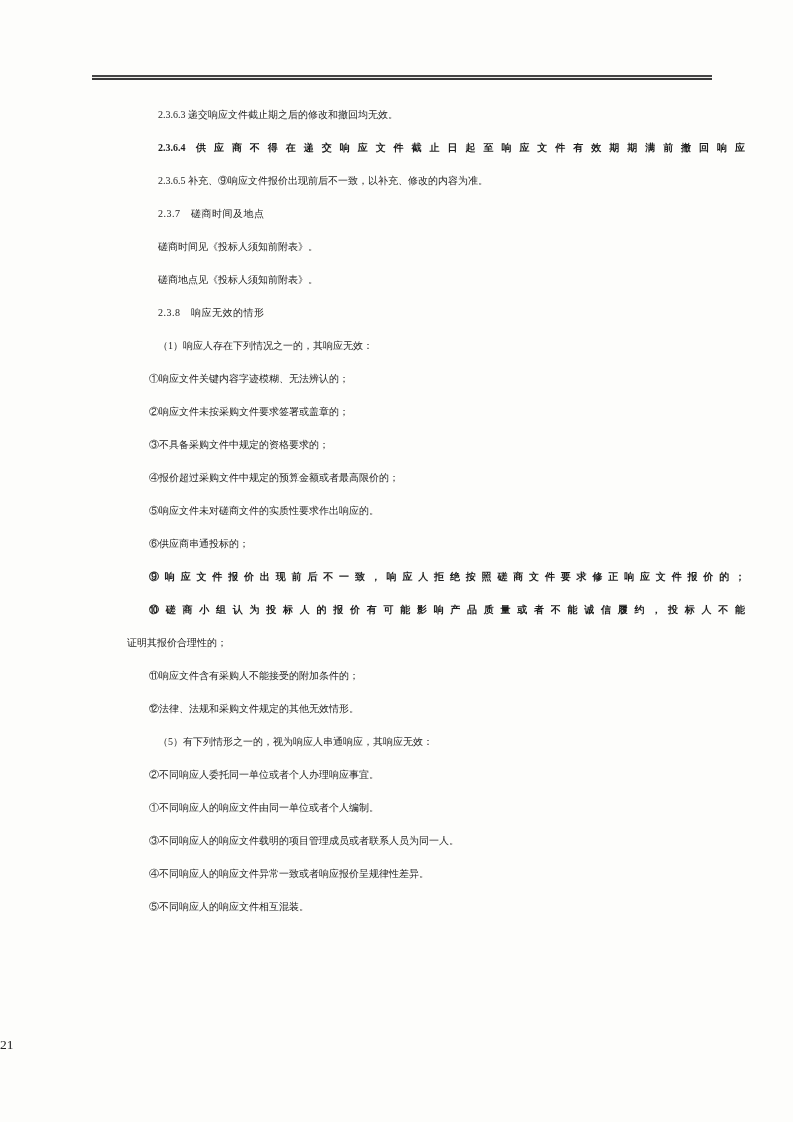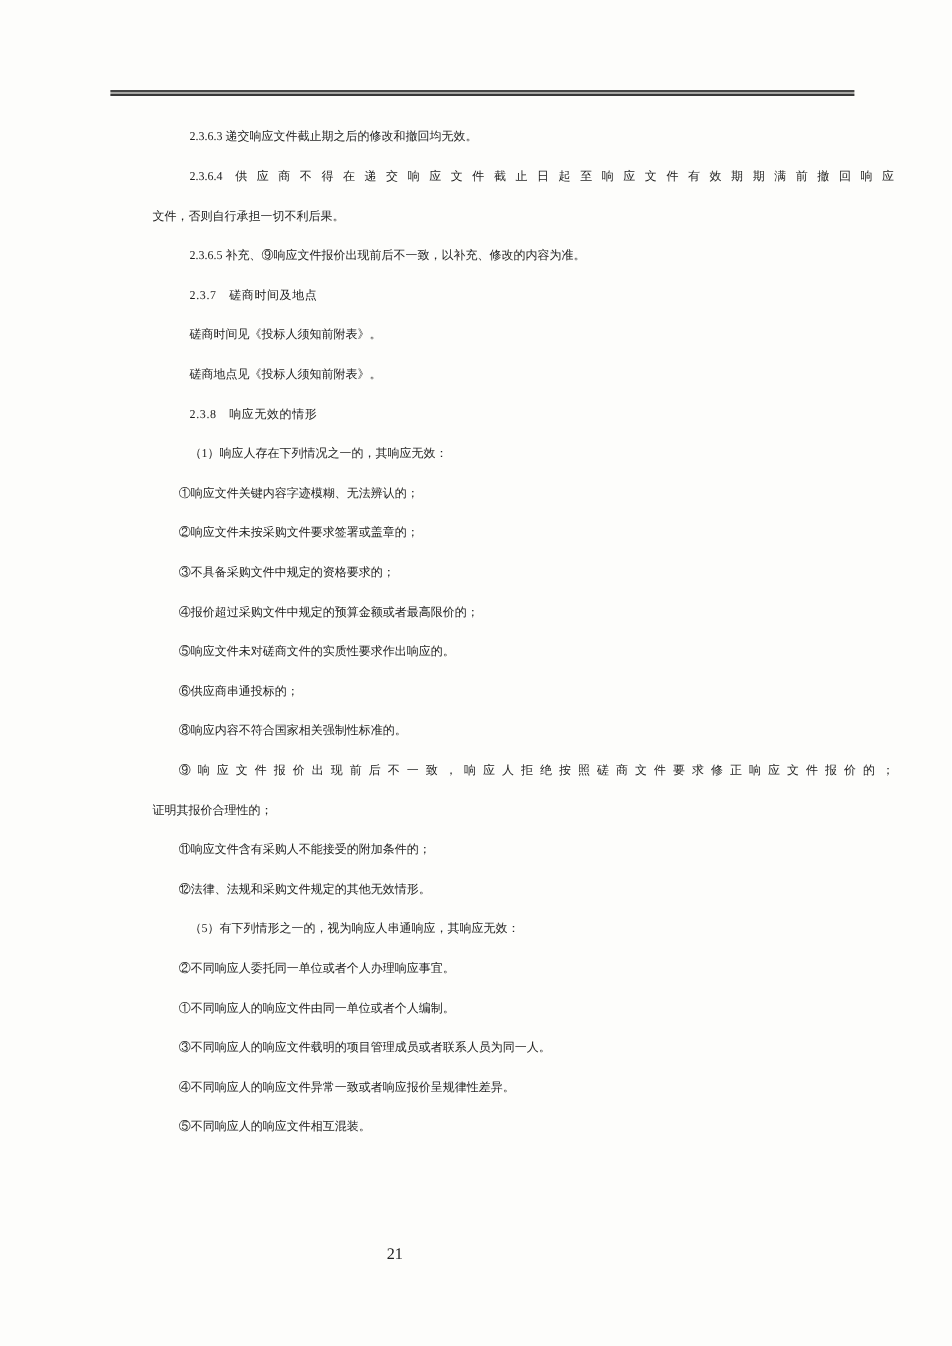--- a/index.html
+++ b/index.html
@@ -42,55 +42,54 @@
     overflow: visible;
   }
   .line.para { padding-left: 31px; }
   .line.item { padding-left: 22px; }
   .line.none { padding-left: 0; }
   .line.bold { font-weight: normal; letter-spacing: 0.5px; }
   .line.just {
     text-align: justify;
     text-align-last: justify;
     text-justify: inter-character;
+    font-weight: bold;
   }
   .footer {
     position: absolute;
     left: 0;
     top: 1035px;
     width: 658px;
-    text-align: center;
     font-size: 13.5px;
     line-height: 20px;
     color: #222222;
   }
 </style>
 </head>
 <body>
 
 <div class="page">
   <div class="header-rule"></div>
   <div class="content">
       <div class="line para">2.3.6.3 递交响应文件截止期之后的修改和撤回均无效。</div>
       <div class="line para just">2.3.6.4 供应商不得在递交响应文件截止日起至响应文件有效期期满前撤回响应</div>
-      <div class="line none">文件，否则自行承担一切不利后果。</div>
       <div class="line para">2.3.6.5 补充、⑨响应文件报价出现前后不一致，以补充、修改的内容为准。</div>
       <div class="line para bold">2.3.7　磋商时间及地点</div>
       <div class="line para">磋商时间见《投标人须知前附表》。</div>
       <div class="line para">磋商地点见《投标人须知前附表》。</div>
       <div class="line para bold">2.3.8　响应无效的情形</div>
       <div class="line para">（1）响应人存在下列情况之一的，其响应无效：</div>
       <div class="line item">①响应文件关键内容字迹模糊、无法辨认的；</div>
       <div class="line item">②响应文件未按采购文件要求签署或盖章的；</div>
       <div class="line item">③不具备采购文件中规定的资格要求的；</div>
       <div class="line item">④报价超过采购文件中规定的预算金额或者最高限价的；</div>
       <div class="line item">⑤响应文件未对磋商文件的实质性要求作出响应的。</div>
       <div class="line item">⑥供应商串通投标的；</div>
-      <div class="line item">⑧响应内容不符合国家相关强制性标准的。</div>
       <div class="line item just">⑨响应文件报价出现前后不一致，响应人拒绝按照磋商文件要求修正响应文件报价的；</div>
+      <div class="line item just">⑩磋商小组认为投标人的报价有可能影响产品质量或者不能诚信履约，投标人不能</div>
       <div class="line none">证明其报价合理性的；</div>
       <div class="line item">⑪响应文件含有采购人不能接受的附加条件的；</div>
       <div class="line item">⑫法律、法规和采购文件规定的其他无效情形。</div>
       <div class="line para">（5）有下列情形之一的，视为响应人串通响应，其响应无效：</div>
       <div class="line item">②不同响应人委托同一单位或者个人办理响应事宜。</div>
       <div class="line item">①不同响应人的响应文件由同一单位或者个人编制。</div>
       <div class="line item">③不同响应人的响应文件载明的项目管理成员或者联系人员为同一人。</div>
       <div class="line item">④不同响应人的响应文件异常一致或者响应报价呈规律性差异。</div>
       <div class="line item">⑤不同响应人的响应文件相互混装。</div>
     </div>

